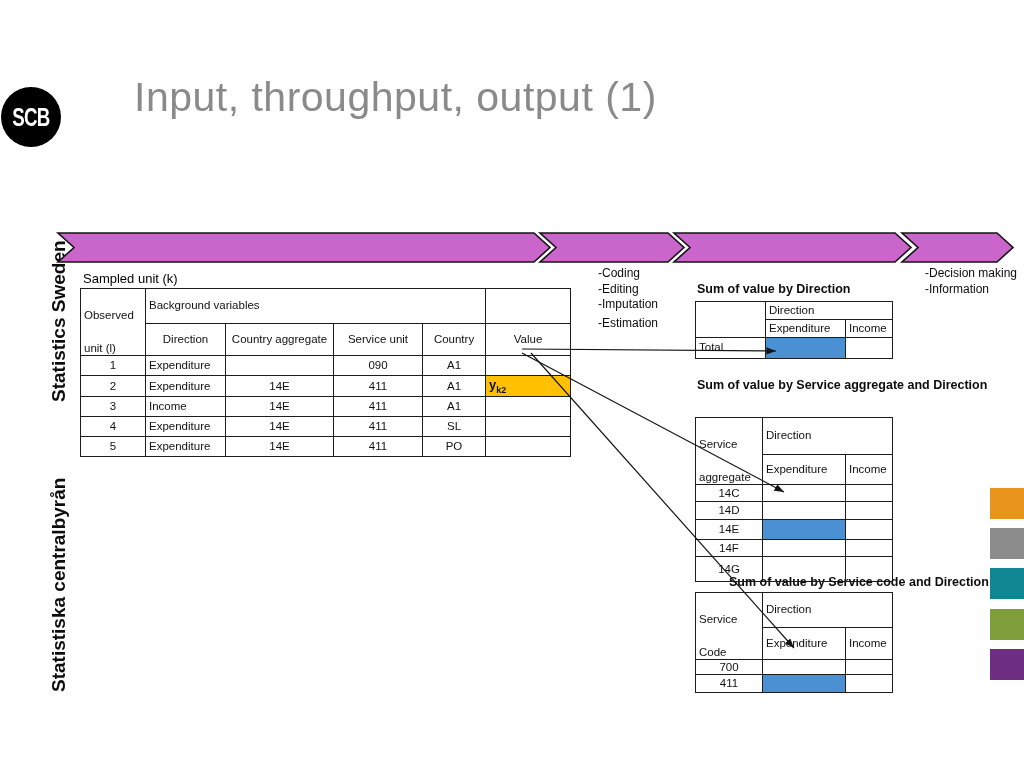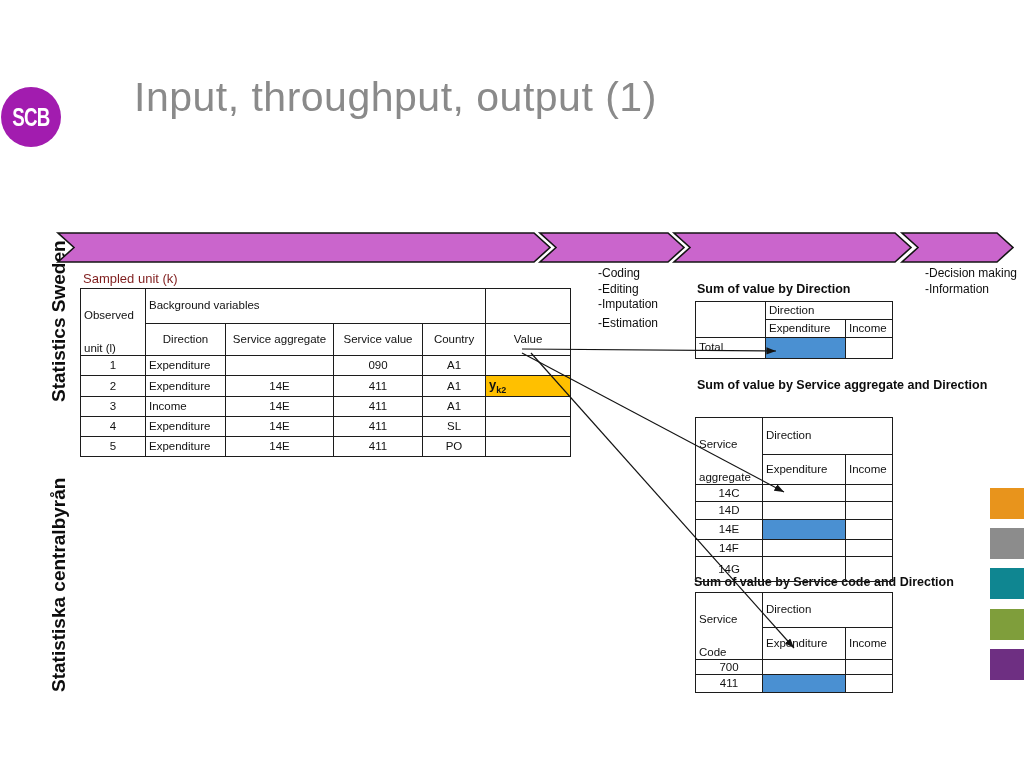--- a/index.html
+++ b/index.html
@@ -2,39 +2,39 @@
 <html><head>
 <meta charset="utf-8">
 <style>
   html,body{margin:0;padding:0;}
   body{width:1024px;height:768px;background:#fff;position:relative;overflow:hidden;
        font-family:"Liberation Sans",sans-serif;color:#111;}
   .abs{position:absolute;}
 
   
   .slide-title{left:134px;top:74px;font-size:41px;color:#8a8a8a;letter-spacing:.5px;text-align:center;}
-  .logo{left:1px;top:87px;width:60px;height:60px;border-radius:50%;background:#a21caf;
+  .logo{left:1px;top:87px;width:60px;height:60px;border-radius:50%;background:#000000;
         display:flex;align-items:center;justify-content:center;}
   .logo span{color:#fff;font-weight:bold;font-size:26px;transform:scaleX(.72);letter-spacing:-1px;}
 
   
   .vtext{transform-origin:0 0;transform:rotate(-90deg);font-weight:bold;font-size:19px;
          white-space:nowrap;color:#0d0d0d;}
   .vtop{left:48px;top:402px;}
   .vbottom{left:48px;top:692px;}
 
   
   .chev-label{top:239px;font-size:13.5px;color:#101010;transform:translateX(-50%);white-space:nowrap;}
 
   
   table{border-collapse:collapse;table-layout:fixed;}
   td{border:1.5px solid #1c1c1c;font-size:11.5px;padding:0 3px;overflow:hidden;
      white-space:nowrap;line-height:1.15;}
   td.c{text-align:center;}
-  .tbl-caption{font-size:13px;color:#7f1d1d;}
+  .tbl-caption{font-size:13px;color:#000000;}
   .tbl-title{font-size:12.5px;font-weight:bold;color:#0d0d0d;white-space:nowrap;}
   .two-line span{display:block;margin-top:20px;}
   .ysub{font-weight:bold;font-size:13px;}
   .ysub sub{font-size:9px;margin-top:44px;}
 
   
   .bullets{font-size:12px;line-height:15.5px;color:#0d0d0d;white-space:nowrap;}
   .bullets .gap{margin-top:3px;}
 
   
@@ -79,22 +79,22 @@
       <tr style="height:16px">
     <td rowspan="2" class="two-line">
       <span>Observed</span>
       <span>unit (l)</span>
     </td>
     <td colspan="4">Background variables</td>
     <td></td>
   </tr>
   <tr style="height:15px">
     <td class="c">Direction</td>
-    <td class="c">Service aggregate</td>
-    <td class="c">Service value</td>
+    <td class="c">Country aggregate</td>
+    <td class="c">Service unit</td>
     <td class="c">Country</td>
     <td class="c">Value</td>
   </tr>
   <tr style="height:20px">
     <td class="c">1</td>
     <td>Expenditure</td>
     <td class="c"></td>
     <td class="c">090</td>
     <td class="c">A1</td>
     <td></td>
@@ -212,21 +212,21 @@
         <td></td>
   </tr>
   <tr style="height:25px">
     <td class="c">14G</td>
         <td></td>
         <td></td>
   </tr>
 </tbody>
   </table>
 
-<div class="abs tbl-title" style="left:694px;top:575px">Sum of value by Service code and Direction</div>
+<div class="abs tbl-title" style="left:729px;top:575px">Sum of value by Service code and Direction</div>
 <table class="abs z2" style="left:695px;top:592px;width:197px">
   <colgroup>
       <col style="width:67px">
       <col style="width:83px">
       <col style="width:47px">
     </colgroup>
   <tbody>
       <tr style="height:18px">
     <td rowspan="2" class="two-line">
       <span>Service</span>

